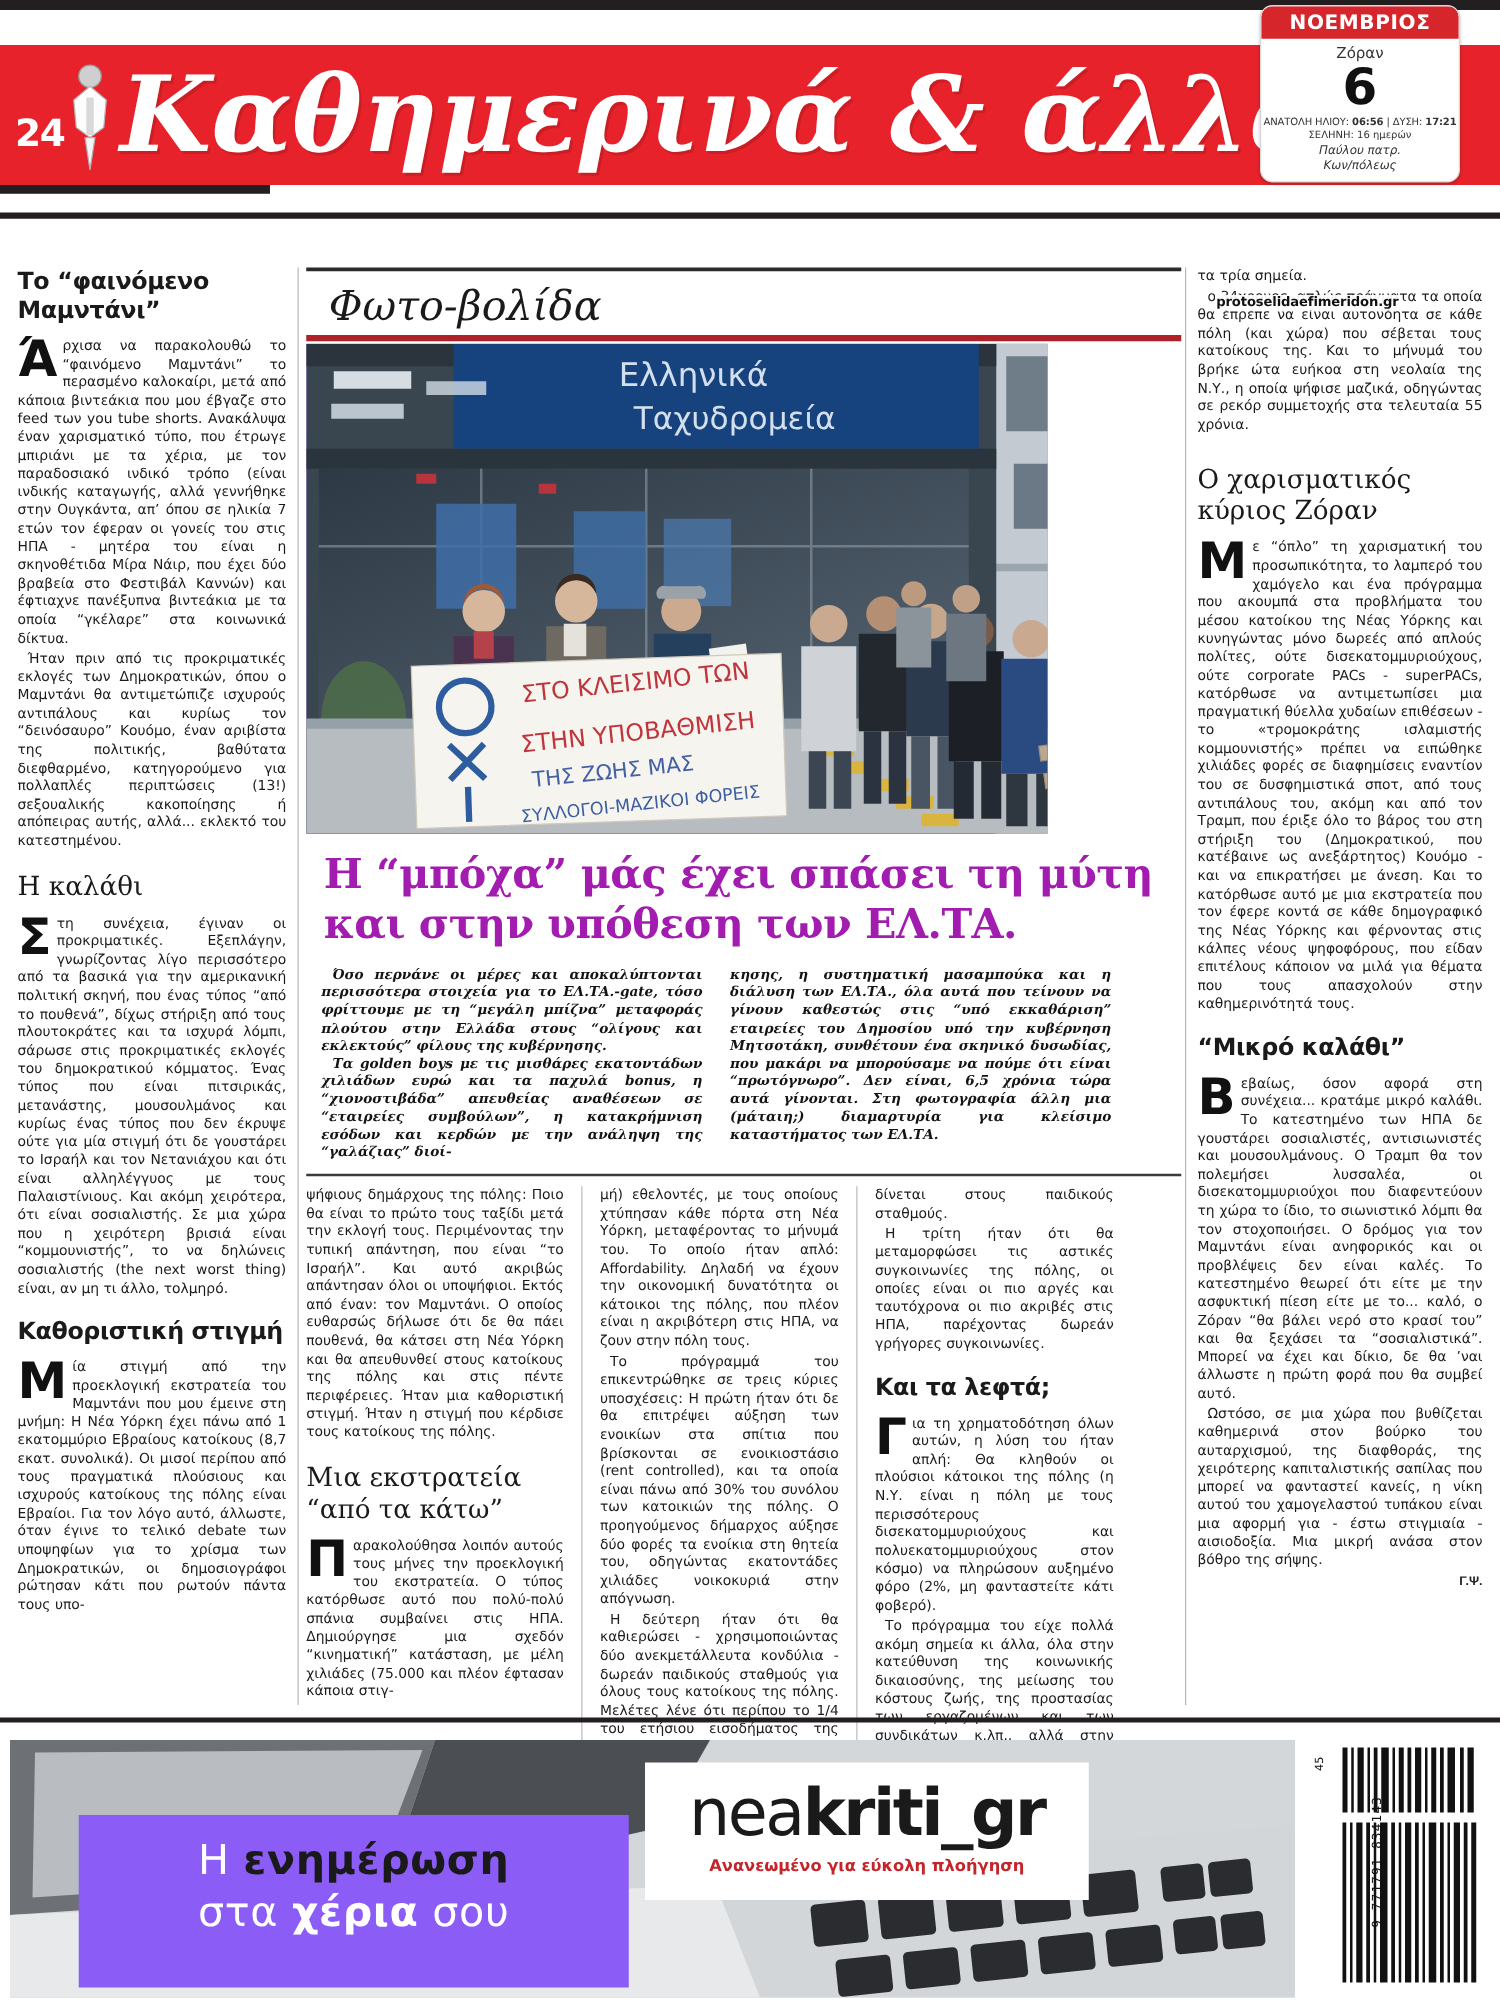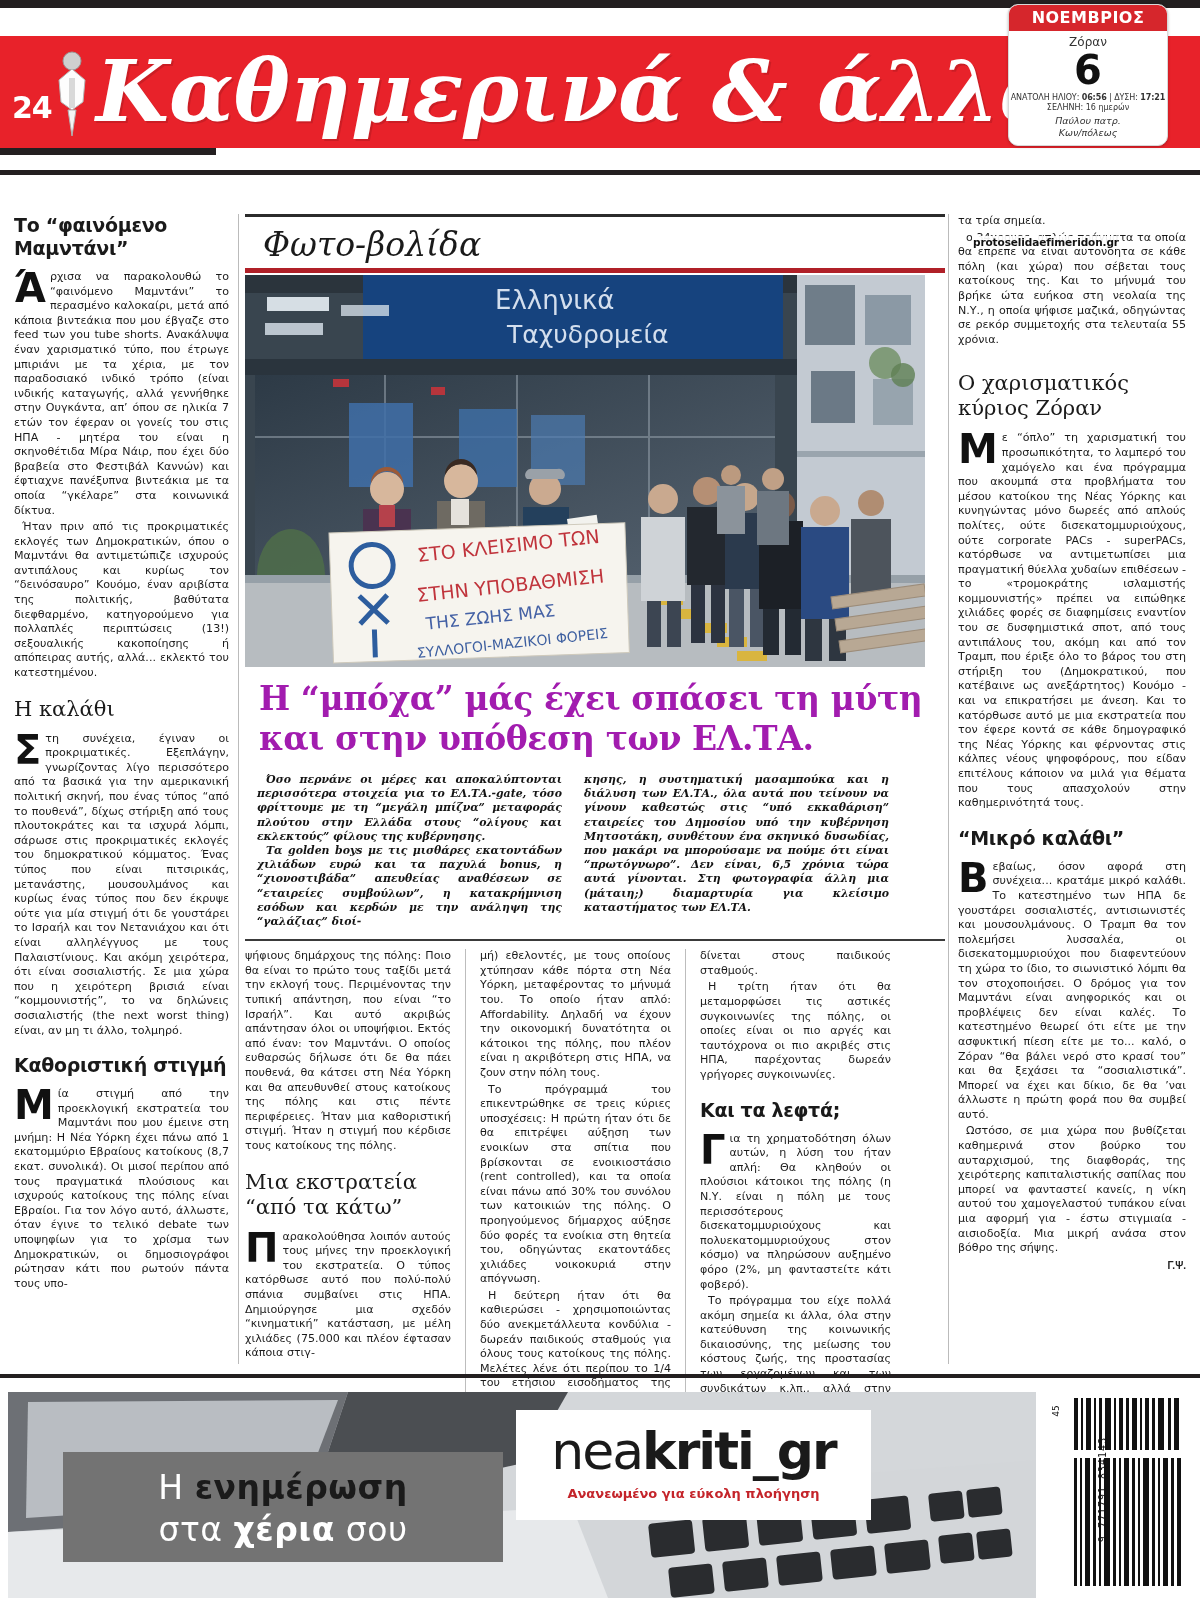--- a/index.html
+++ b/index.html
@@ -95,21 +95,21 @@
   
   .fv-rule-top { height:3px; background:#2b2b2b; }
   .fv-title {
     font-family:"DejaVu Serif","Liberation Serif",serif;
     font-style:italic; font-size:33px; color:#1a1a1a;
     padding:8px 0 4px 18px;
   }
   .fv-rule-bot { height:5px; background:#b02028; }
 
   .photo {
-    position:relative; width:680px; height:392px; margin-top:2px;
+    position:relative; width:593px; height:392px; margin-top:2px;
     overflow:hidden; background:#8b5cf6;
   }
   .photo svg { display:block; }
 
   .mainhead {
     font-family:"DejaVu Serif","Liberation Serif",serif;
     font-weight:bold; font-size:33px; line-height:40px;
     color:#a21caf; padding:12px 0 4px 14px; letter-spacing:-.4px;
   }
 
@@ -142,22 +142,22 @@
     font-size:10px; font-weight:bold; color:#222; text-align:right; margin-top:4px;
   }
 
   
   .ad-sep { position:absolute; left:0; top:1374px; width:1200px; height:4px; background:#231f20; }
   .ad {
     position:absolute; left:8px; top:1392px; width:1028px; height:206px;
     overflow:hidden; background:#c9ccd1;
   }
   .ad-redbox {
-    position:absolute; left:55px; top:60px; width:440px; height:110px;
-    background:#737373;
+    position:absolute; left:55px; top:60px; width:440px; height:138px;
+    background:#8b5cf6;
   }
   .ad-line1 {
     position:absolute; left:0; top:16px; width:440px; text-align:center;
     font-family:"DejaVu Sans","Liberation Sans",sans-serif;
     font-size:33px; color:#ffffff; letter-spacing:.5px;
   }
   .ad-line1 b { font-weight:bold; color:#1a1a1a; }
   .ad-line2 {
     position:absolute; left:0; top:58px; width:440px; text-align:center;
     font-family:"DejaVu Sans","Liberation Sans",sans-serif;

